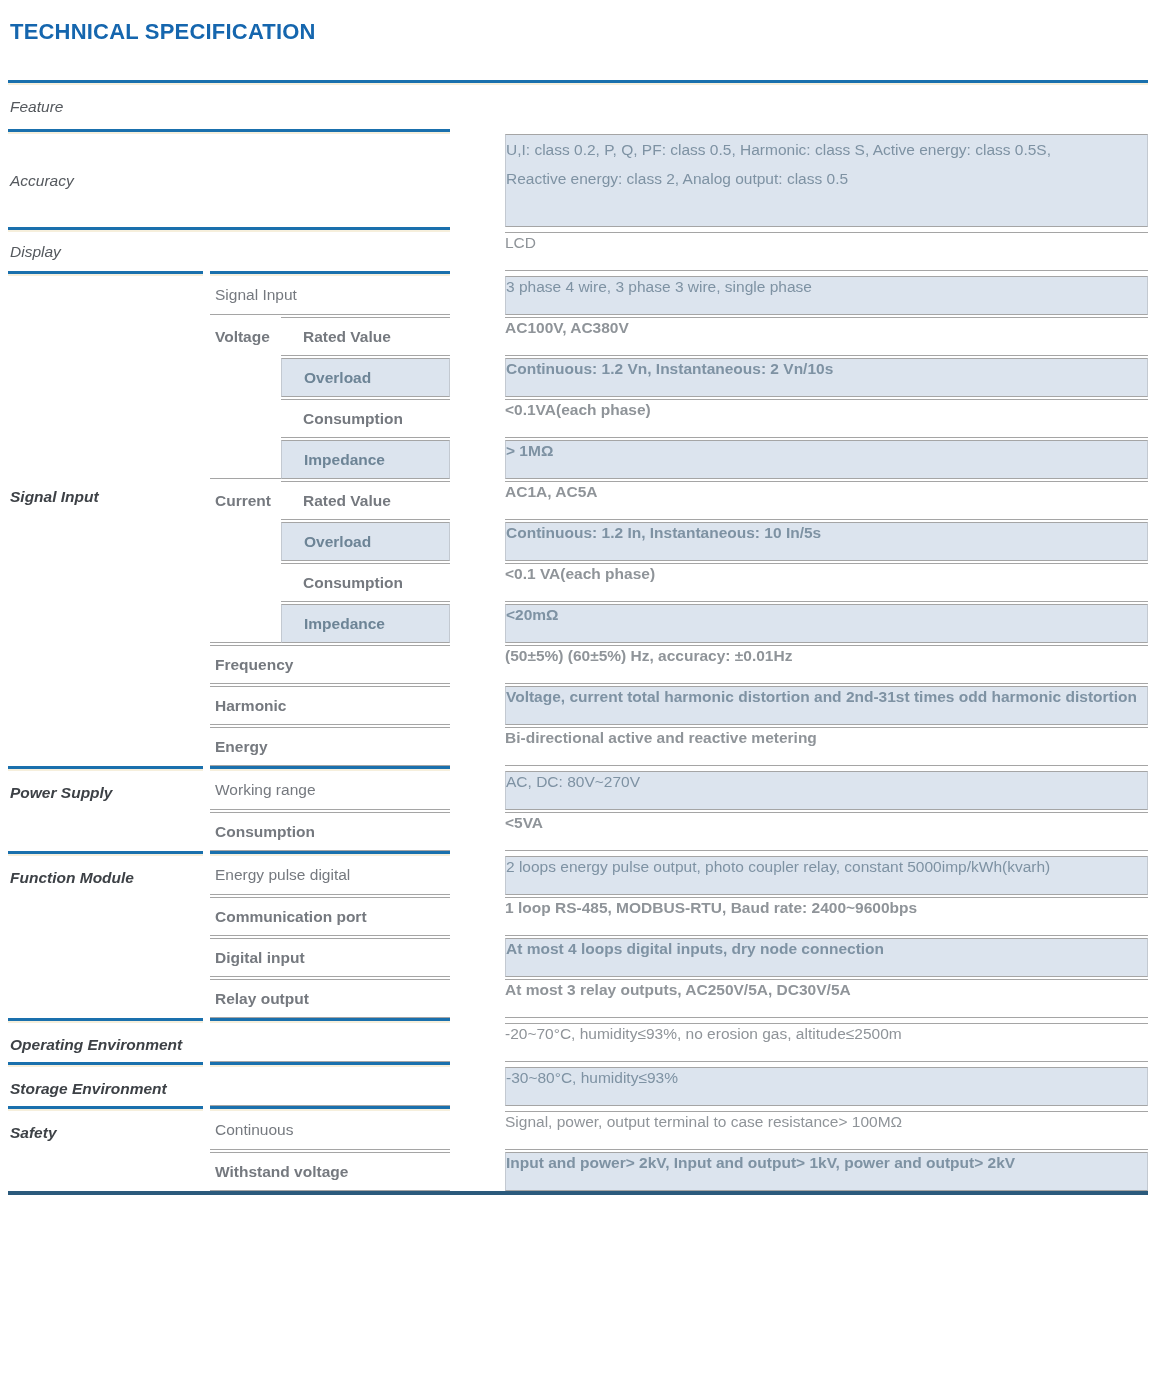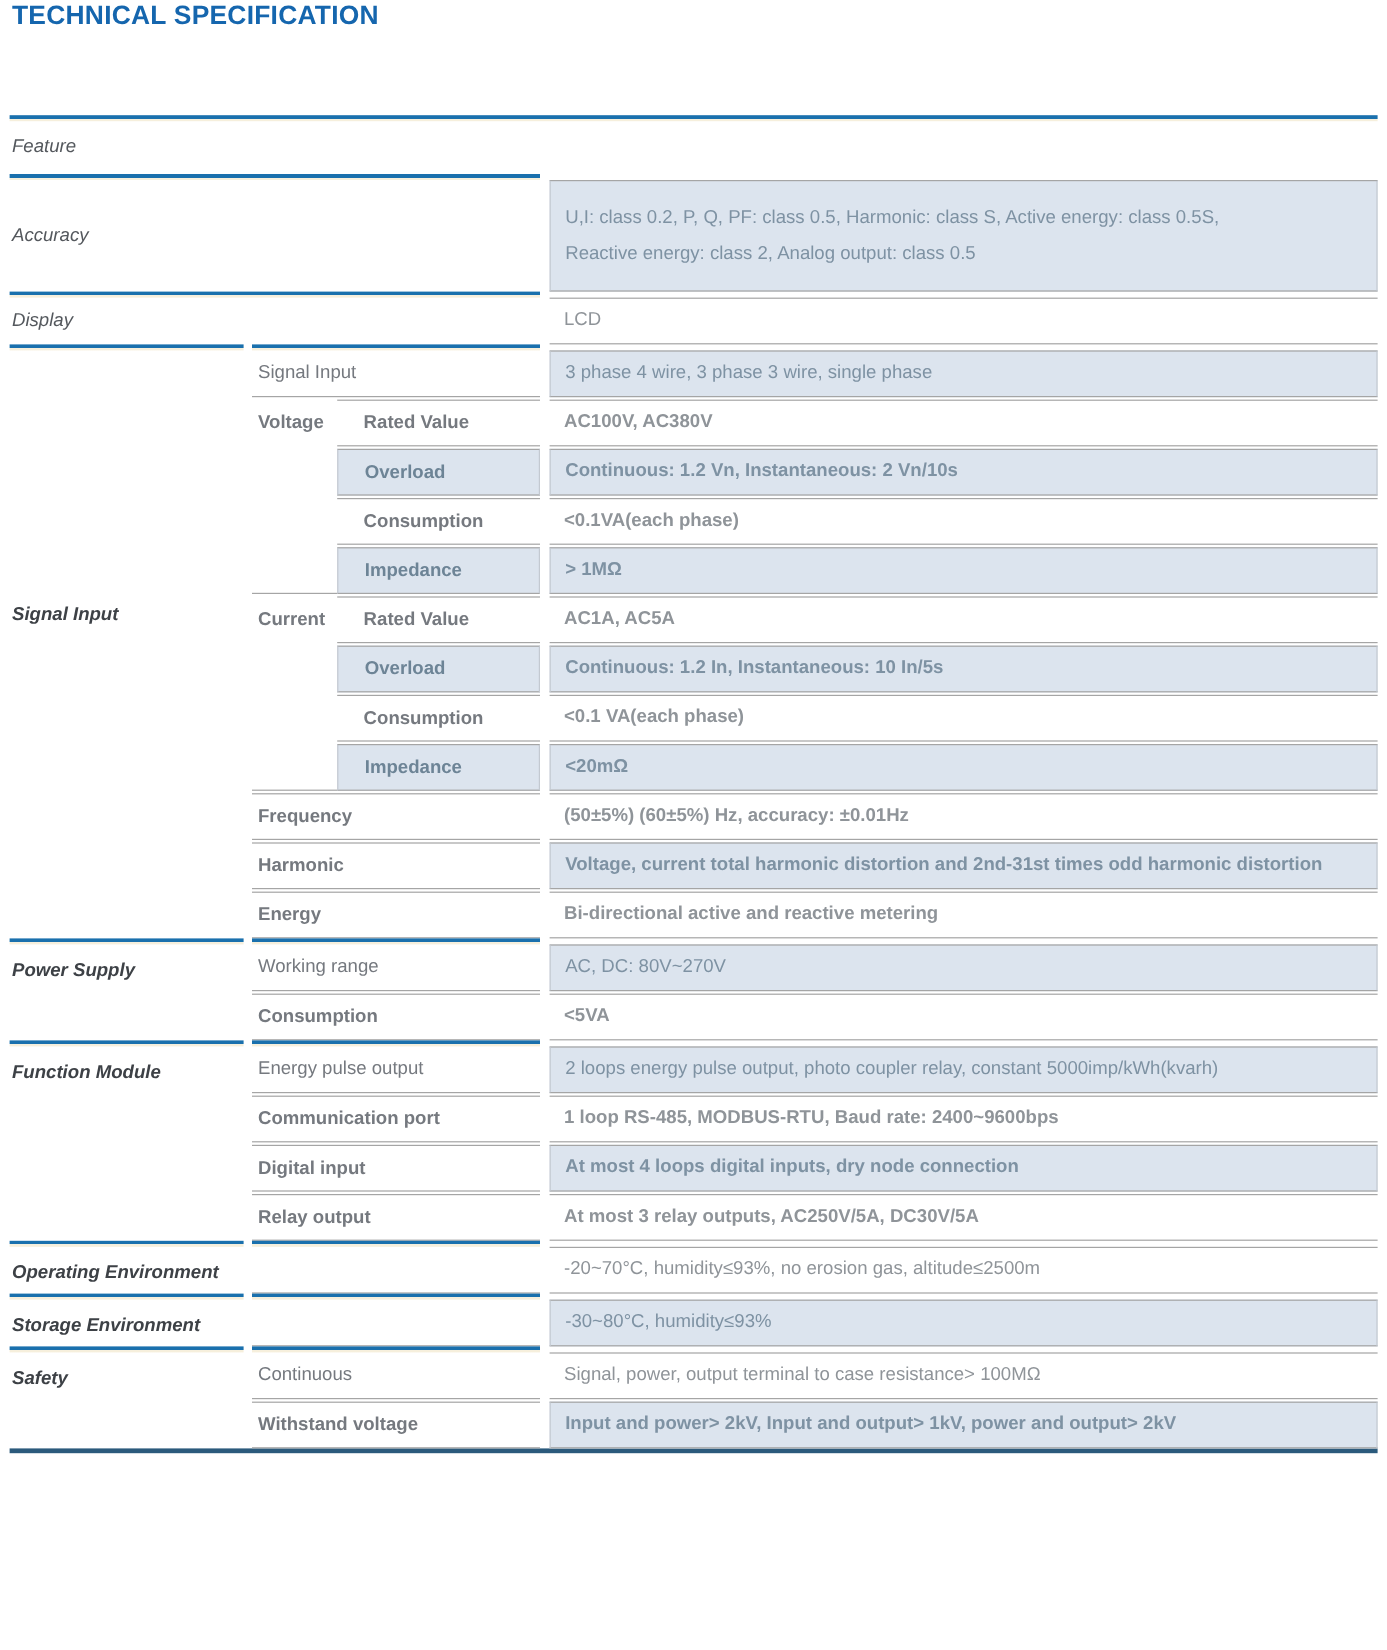--- a/index.html
+++ b/index.html
@@ -1,18 +1,18 @@
 <!DOCTYPE html>
 <html><head>
 <meta charset="utf-8">
 <style>
   html,body{margin:0;padding:0;background:#ffffff;}
   body{width:1156px;height:1375px;overflow:hidden;font-family:"Liberation Sans",sans-serif;}
   .page{width:1156px;}
-  .title{margin:0;padding:0 0 0 10px;height:96px;box-sizing:border-box;
+  .title{margin:0;padding:19px 0 0 10px;height:80px;box-sizing:border-box;
          font-size:22px;font-weight:bold;letter-spacing:.2px;color:#1566ae;}
   #spec-table{margin:0 8px;width:1140px;}
 
   
   .divider{display:flex;width:1140px;}
   .divider .seg{height:5px;
       background:linear-gradient(to bottom,#1a70ad 0,#1a70ad 3px,#f6efdc 3px,#f6efdc 5px);}
   .divider .gap{height:5px;background:transparent;}
   .divider.page .segFull{width:1140px;}
   .divider.full .segFull{width:442px;}
@@ -44,22 +44,22 @@
   .subcell.fullsub{padding-left:5px;}
   .subcell.subsub{padding-left:22px;}
   .subcell.shaded{background:#dce4ee;border-left:1px solid #c3c9d1;border-right:1px solid #c3c9d1;}
   .sublbl{font-size:15.5px;color:#75797f;}
   .subcell.shaded .sublbl{color:#6d8496;}
 
   .groupslot{width:71px;display:flex;align-items:center;padding-left:5px;box-sizing:border-box;}
   .groupslot.group-end{border-bottom:1px solid #a5a5a5;}
   .grouplbl{font-size:15.5px;color:#75797f;}
 
-  .valuecell{flex:1;display:flex;align-items:center;padding-left:12px;box-sizing:border-box;
-             border-top:1px solid #a5a5a5;border-bottom:1px solid #a5a5a5;}
+  .valuecell{flex:1;display:flex;box-sizing:border-box;
+             border-top:1px solid #a5a5a5;border-bottom:1px solid #a5a5a5;margin-left:47px;}
   .valuecell.shaded{background:#dce4ee;border-left:1px solid #c3c9d1;border-right:1px solid #c3c9d1;}
   .valtext{font-size:15.5px;color:#8f9499;line-height:1.35;white-space:pre-line;}
   .valuecell.shaded .valtext{color:#7e92a3;}
   .row.tall .valtext{line-height:1.9;}
 </style>
 </head>
 <body>
 
 <div class="page">
   <h1 class="title">TECHNICAL SPECIFICATION</h1>
@@ -293,21 +293,21 @@
         <span class="gap rest"></span>
       </div>
       <div class="section">
         <div class="leftcell">
           <span class="lbl bold">Function Module</span>
         </div>
         <div class="rows">
           <div class="row">
             <div class="subwrap">
               <div class="subcell fullsub">
-                <span class="sublbl">Energy pulse output</span>
+                <span class="sublbl">Energy pulse digital</span>
               </div>
             </div>
             <div class="valuecell shaded">
               <span class="valtext">2 loops energy pulse output, photo coupler relay, constant 5000imp/kWh(kvarh)</span>
             </div>
           </div>
           <div class="row">
             <div class="subwrap">
               <div class="subcell fullsub">
                 <span class="sublbl">Communication port</span>

